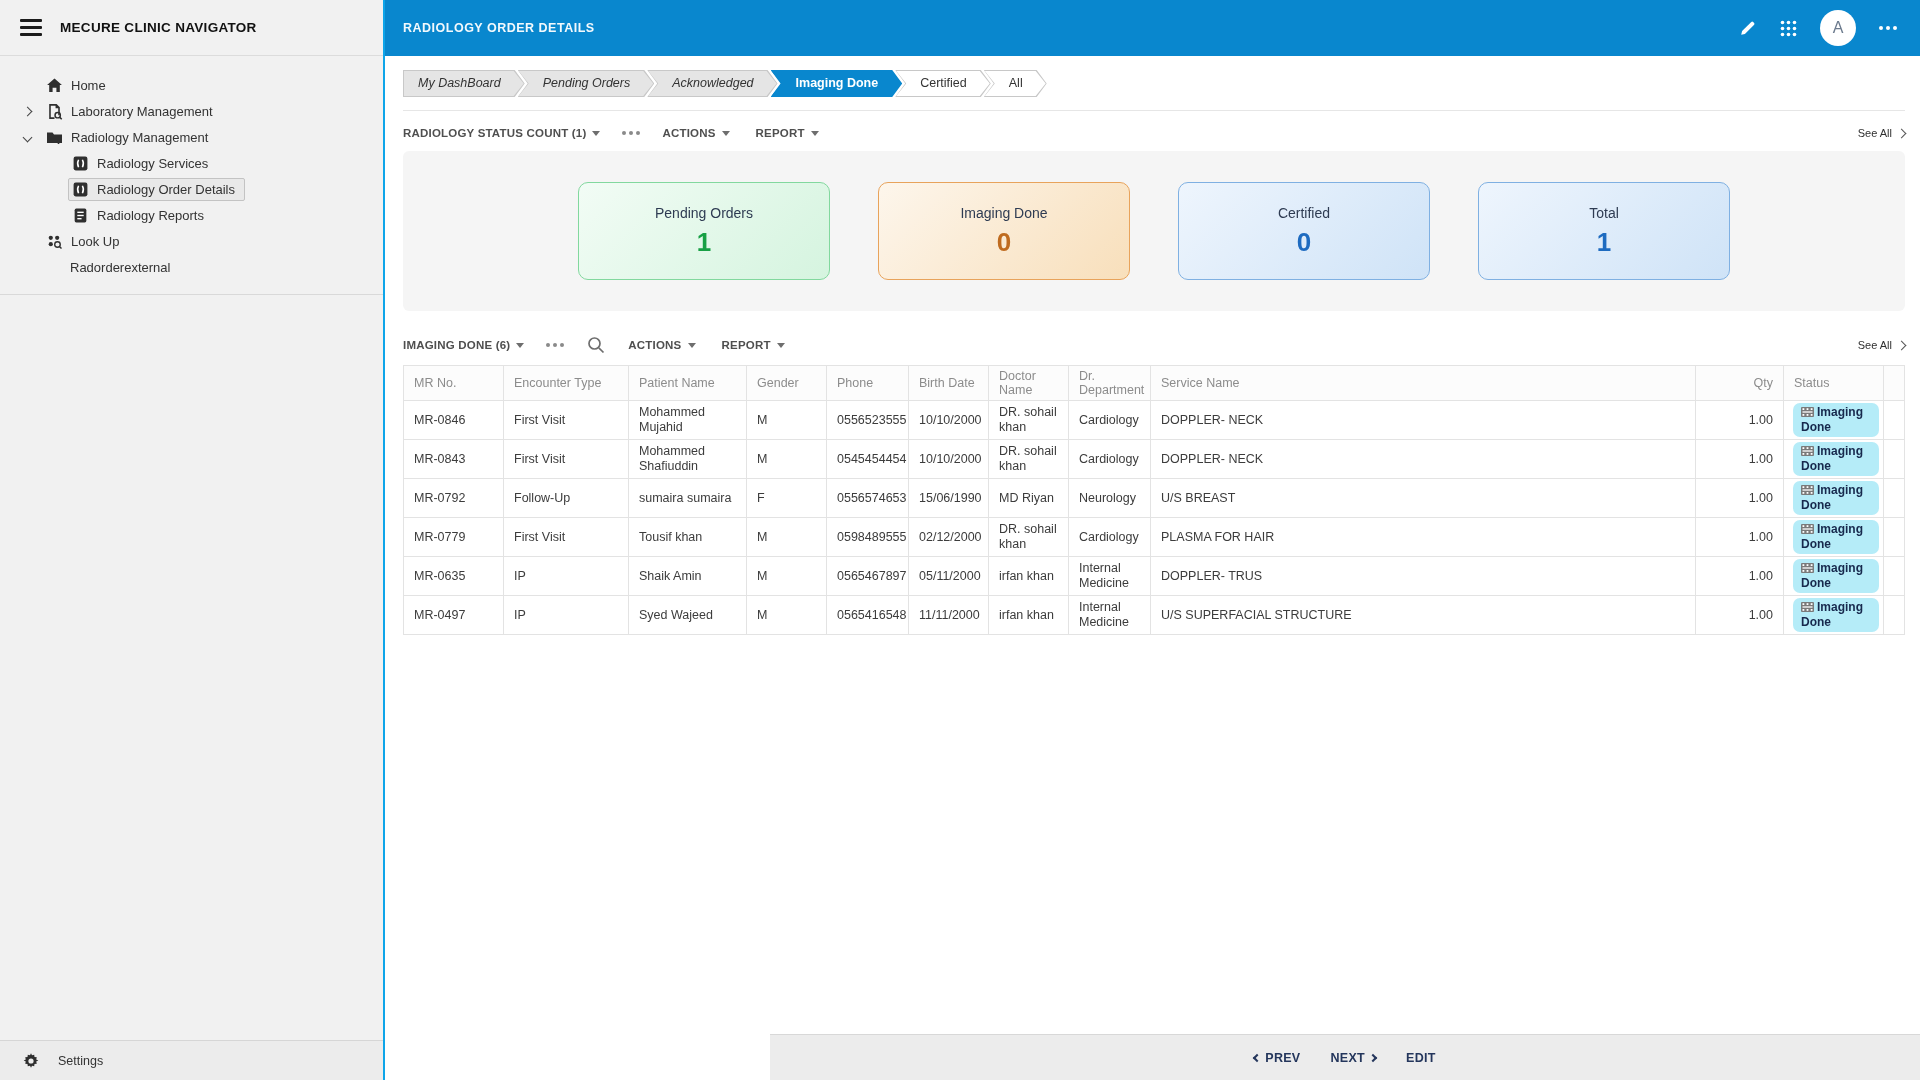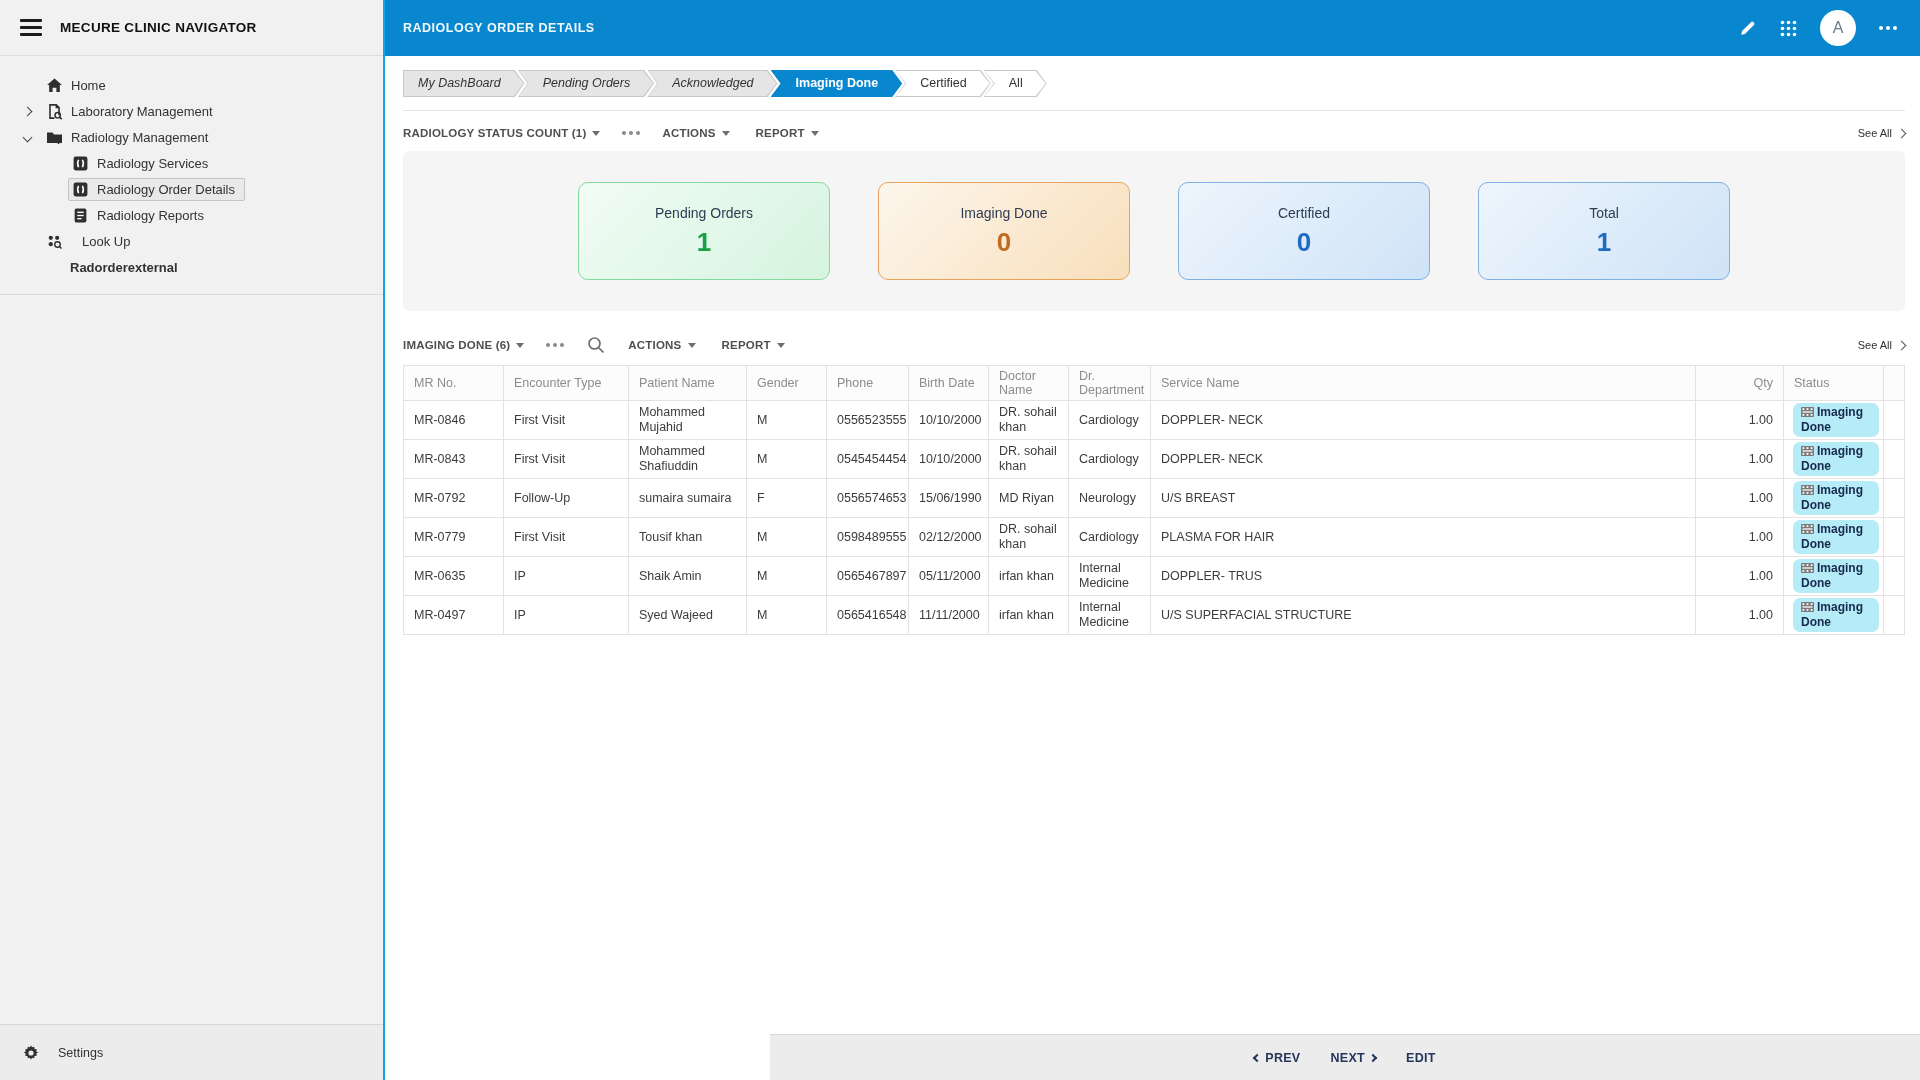--- a/index.html
+++ b/index.html
@@ -21,21 +21,21 @@
   .nav-row.lvl1 { padding-left:46px; }
   .nav-row.lvl2 { padding-left:72px; }
   .nav-row.noicon { padding-left:70px; }
   .nav-icon { width:17px; height:17px; display:inline-flex; margin-right:8px; flex:none; }
   .nav-sel { display:inline-flex; align-items:center; background:#e9e9e9;
              border:1px solid #c3c3c3; border-radius:2px; padding:2px 9px 2px 3px; margin-left:-4px; }
   .chev { display:inline-block; width:7px; height:7px; border-right:1.6px solid #444; border-bottom:1.6px solid #444; }
   .chev.right { transform:rotate(-45deg); }
   .chev.down { transform:rotate(45deg); }
   .nav-divider { margin-top:14px; border-top:1px solid #d9d9d9; }
-  .sidebar-footer { position:absolute; left:0; bottom:0; width:100%; height:56px;
+  .sidebar-footer { position:absolute; left:0; bottom:0; width:100%; height:40px;
                     background:#ececec; border-top:1px solid #d6d6d6;
                     display:flex; align-items:center; padding-left:22px; gap:18px; }
   .sidebar-footer .label { font-size:12.5px; color:#333; }
 
   
   .main { position:absolute; left:385px; top:0; right:0; bottom:0; background:#fff; }
   .main-header { height:56px; background:#0987ce; display:flex; align-items:center; }
   .main-header .title { padding-left:18px; color:rgba(255,255,255,.95);
                         font-size:12.5px; font-weight:bold; letter-spacing:.5px; }
   .header-icons { margin-left:auto; display:flex; align-items:center; gap:22px; padding-right:22px; }
@@ -193,36 +193,36 @@
                   <line x1="5" y1="5" x2="11" y2="5"></line>
                   <line x1="5" y1="8" x2="11" y2="8"></line>
                   <line x1="5" y1="11" x2="9" y2="11"></line>
                 </g>
               </svg>
             </span>
             <span>Radiology Reports</span>
           </span>
         </div>
         <div class="nav-row lvl1" style="position: relative;">
-          <span style="display: inline-flex; align-items: center; gap: 11px;">
+          <span style="display: inline-flex; align-items: center;">
             <span class="nav-icon">
               <svg width="17" height="17" viewBox="0 0 16 16">
                 <g fill="#2f2f2f">
                   <circle cx="4.5" cy="4.5" r="2"></circle>
                   <circle cx="10.5" cy="4.5" r="2"></circle>
                   <circle cx="4.5" cy="10.5" r="2"></circle>
                 </g>
                 <circle cx="10.8" cy="10.8" r="2.6" fill="none" stroke="#2f2f2f" stroke-width="1.3"></circle>
                 <line x1="12.6" y1="12.6" x2="14.6" y2="14.6" stroke="#2f2f2f" stroke-width="1.3"></line>
               </svg>
             </span>
             <span>Look Up</span>
           </span>
         </div>
-        <div class="nav-row lvl1 noicon" style="position: relative; font-weight: bold;">
+        <div class="nav-row lvl1 noicon" style="position: relative;">
           <span style="display: inline-flex; align-items: center;">
             <span>Radorderexternal</span>
           </span>
         </div>
       </div>
     <div class="nav-divider"></div>
     <div class="sidebar-footer">
       <span class="hicon">
         <svg width="18" height="18" viewBox="0 0 18 18">
             <path fill="#2f2f2f" d="M9 1.2l1 2.1 2.2-.6.3 2.3 2.3.3-.6 2.2 2.1 1-2.1 1 .6 2.2-2.3.3-.3 2.3-2.2-.6-1 2.1-1-2.1-2.2.6-.3-2.3-2.3-.3.6-2.2-2.1-1 2.1-1-.6-2.2 2.3-.3.3-2.3 2.2.6z"></path>

